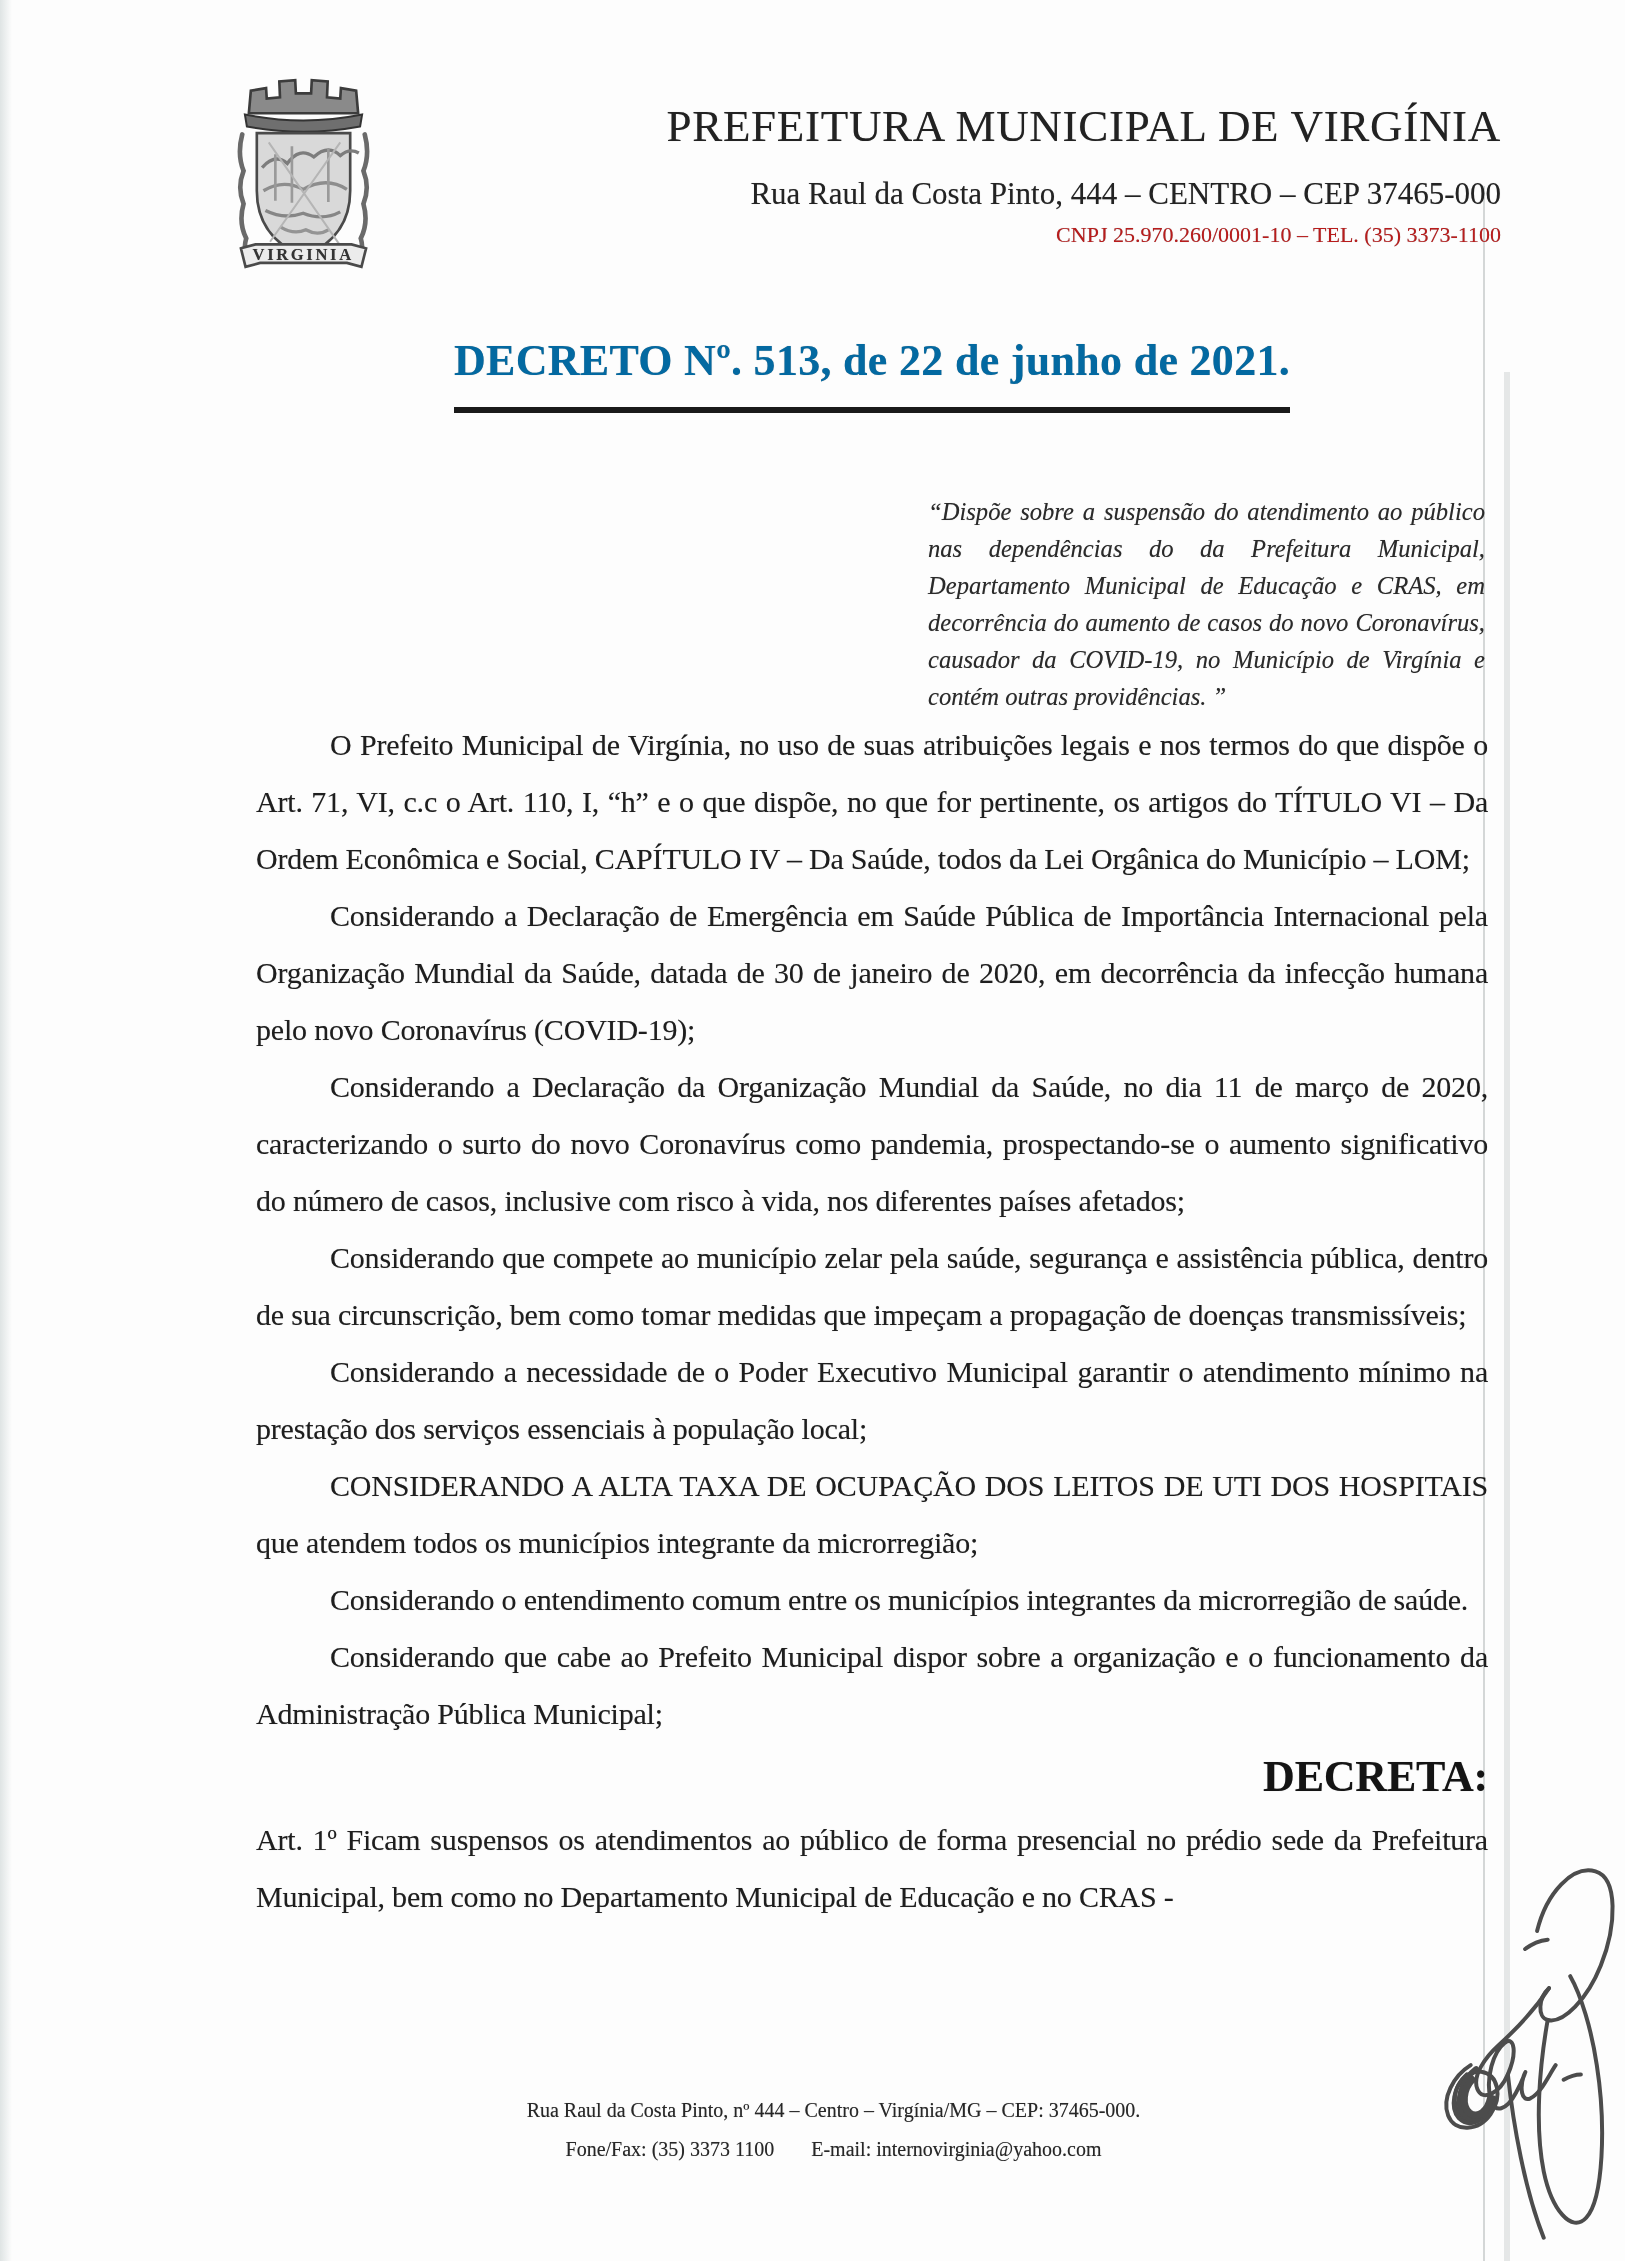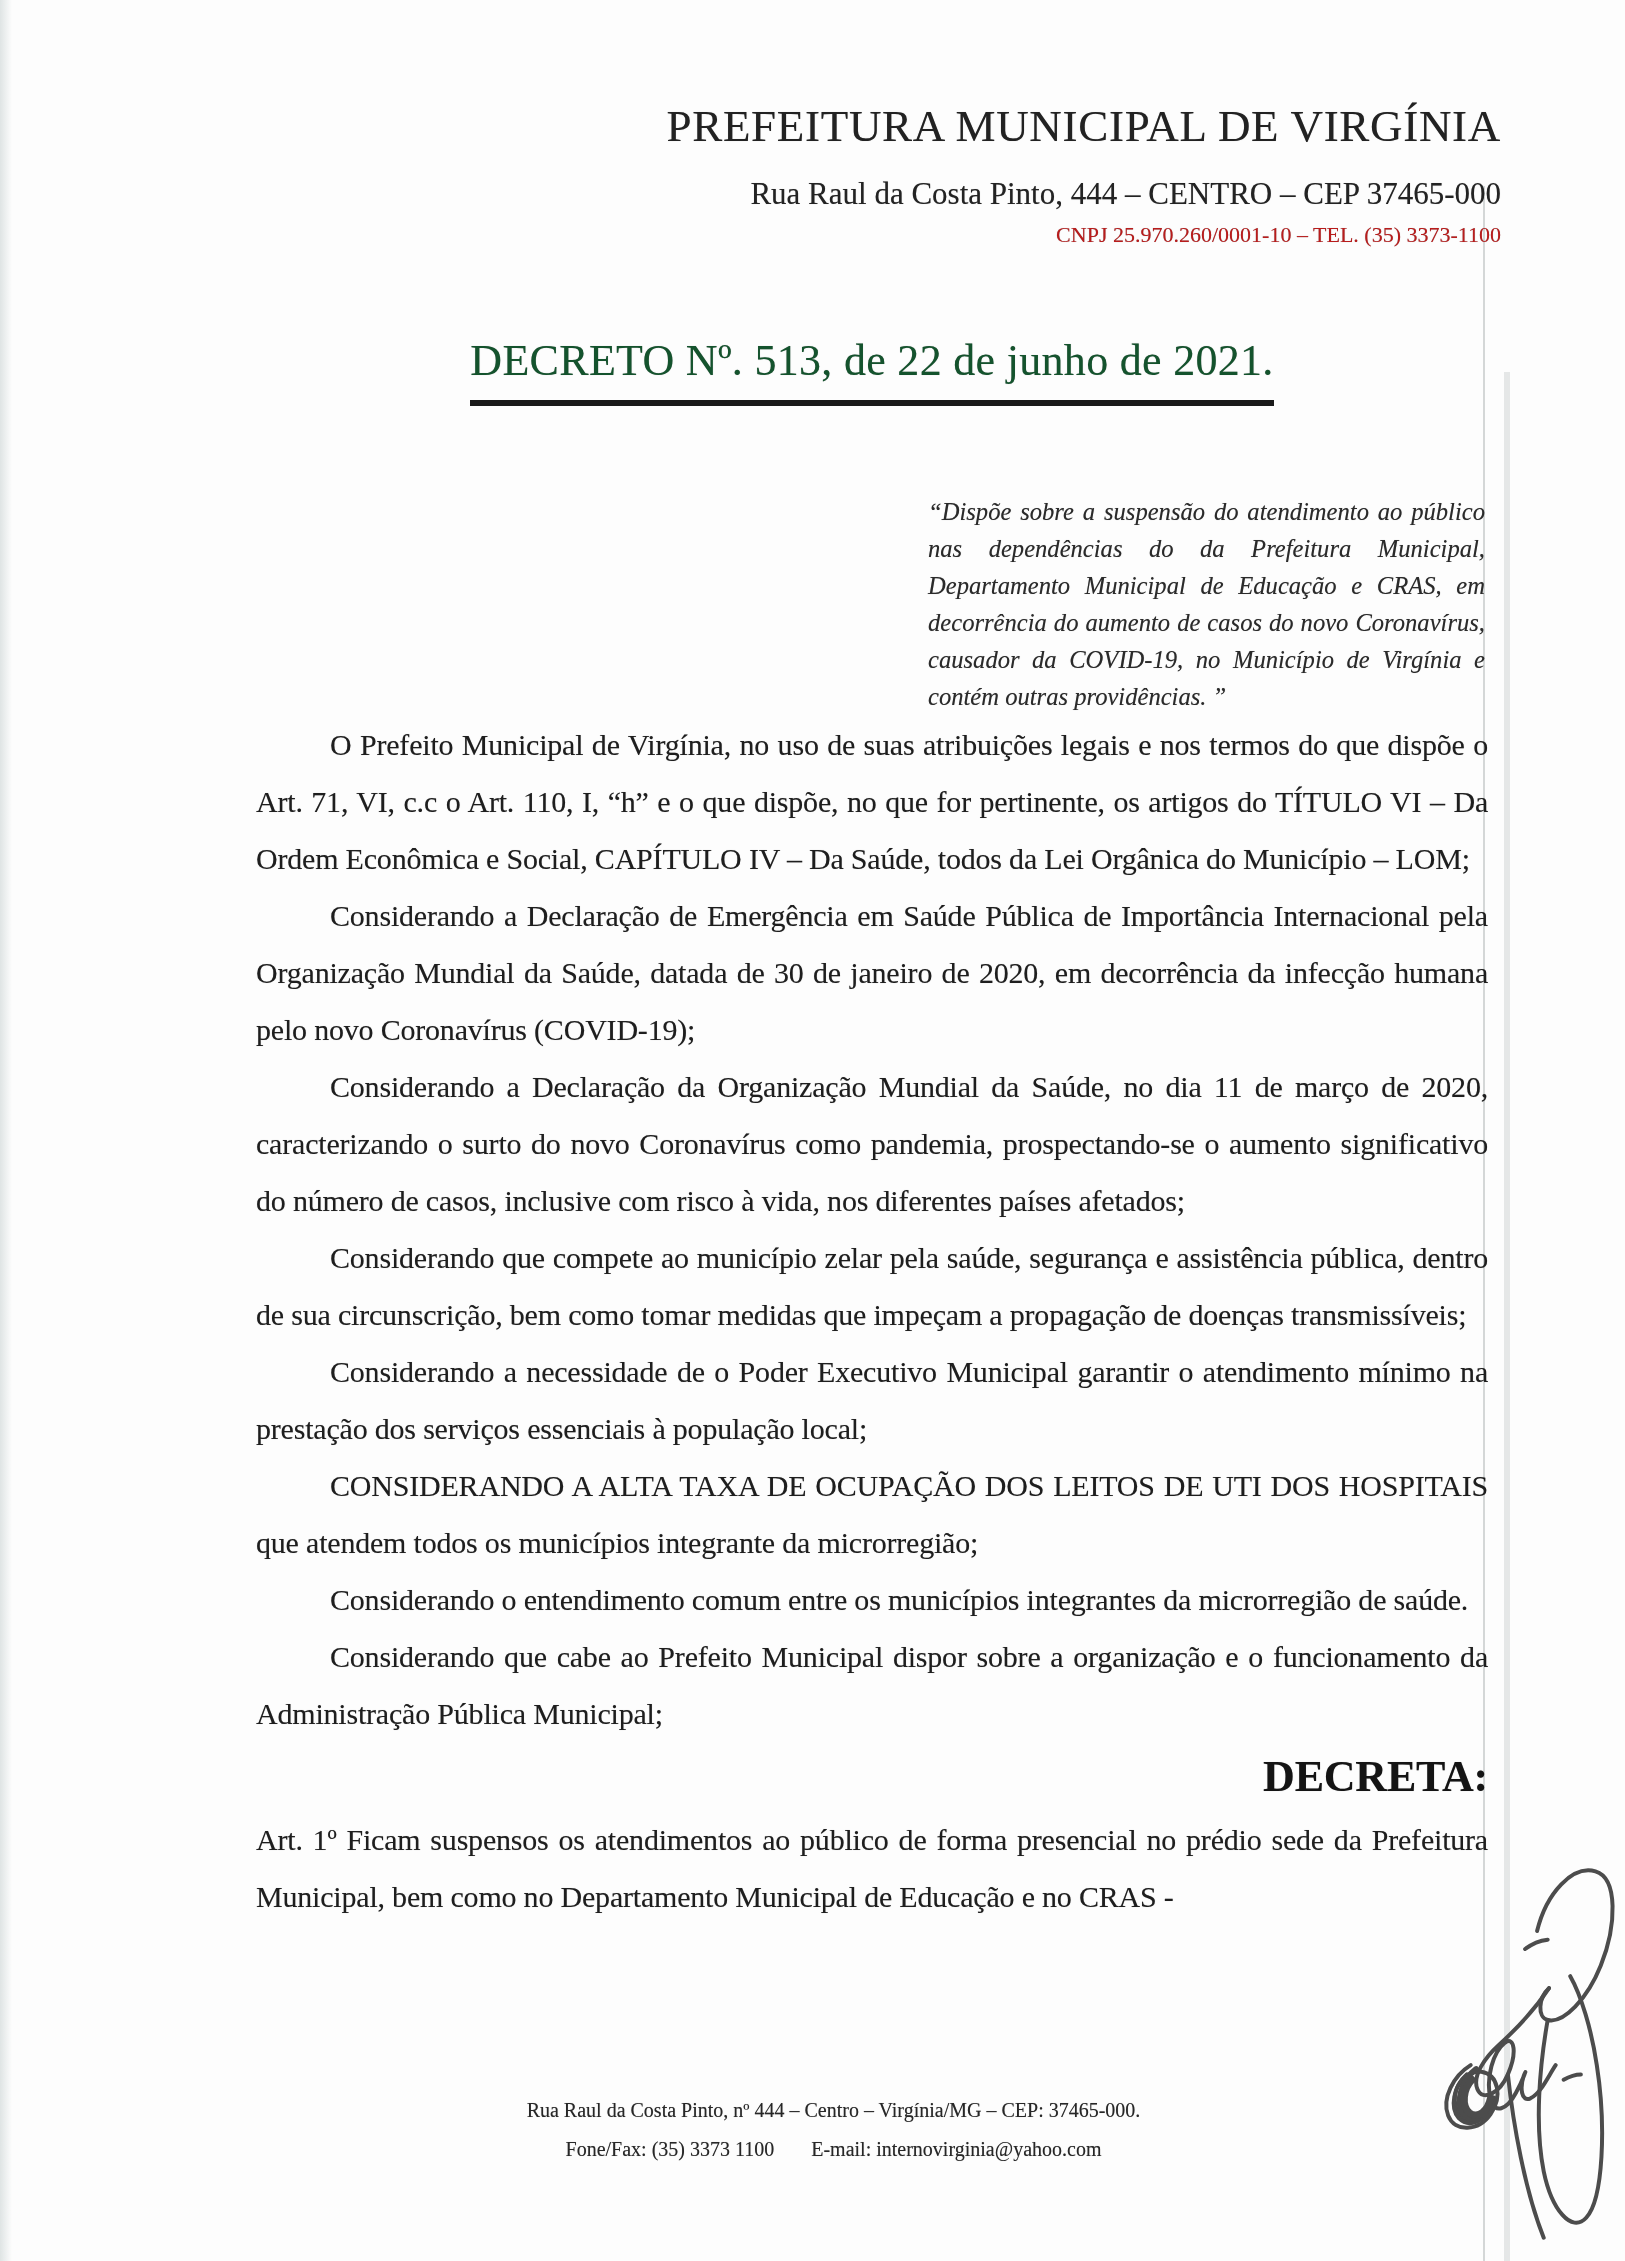--- a/index.html
+++ b/index.html
@@ -32,22 +32,22 @@
     position: absolute; left: 372px; top: 98px; width: 1129px; text-align: right;
   }
   .org-name { font-size: 45px; line-height: 56px; letter-spacing: 0.7px; color: #222; }
   .hdr-addr { font-size: 31px; line-height: 41px; margin-top: 19px; color: #232323; }
   .hdr-cnpj { font-size: 22px; line-height: 41px; color: #b91c1c; }
   
   .title-row {
     position: absolute; left: 256px; top: 335px; width: 1232px; text-align: center;
   }
   .title-row span {
-    display: inline-block; font-size: 44px; font-weight: normal; color: #14532d;
-    border-bottom: 6px solid #1a1a1a; padding-bottom: 14px; letter-spacing: 0.3px;
+    display: inline-block; font-size: 44px; font-weight: bold; color: #0369a1;
+    border-bottom: 6px solid #1a1a1a; padding-bottom: 21px; letter-spacing: 0.3px;
   }
   
   .epigraph {
     position: absolute; left: 928px; top: 493px; width: 557px;
     font-style: italic; font-size: 24.6px; line-height: 37px;
     text-align: justify; color: #2a2a2a;
   }
   
   .body-flow {
     position: absolute; left: 256px; top: 716px; width: 1232px;
@@ -71,20 +71,42 @@
 </style>
 </head>
 <body>
 
 <div class="page">
 
   <div class="edge-shade"></div>
   <div class="scan-line-a"></div>
   <div class="scan-line-b"></div>
 
+  <div class="logo-box">
+    <svg width="149" height="211" viewBox="0 0 225 318" xmlns="http://www.w3.org/2000/svg">
+
+      <path d="M30,68 L33,34 L56,30 L57,46 L77,44 L76,20 L100,18 L101,38 L124,38 L125,18 L149,20 L148,44 L168,46 L169,30 L192,34 L195,68 Z" fill="#8a8a8a" stroke="#3c3c3c" stroke-width="4"></path>
+      <path d="M24,70 Q112,88 201,70 L198,88 Q112,104 27,88 Z" fill="#6f6f6f" stroke="#333" stroke-width="3"></path>
+
+      <path d="M20,100 q-8,30 2,55 q-10,25 0,50 q-8,28 4,52 q-6,20 6,34" fill="none" stroke="#6a6a6a" stroke-width="7" stroke-linecap="round"></path>
+      <path d="M205,100 q8,30 -2,55 q10,25 0,50 q8,28 -4,52 q6,20 -6,34" fill="none" stroke="#6a6a6a" stroke-width="7" stroke-linecap="round"></path>
+
+      <path d="M42,98 H183 V185 Q183,255 112.5,285 Q42,255 42,185 Z" fill="#d9d9d9" stroke="#4a4a4a" stroke-width="4"></path>
+
+      <path d="M50,150 q20,-22 38,-6 q18,-26 40,-10 q22,-20 40,-2 q14,-12 28,-4" fill="none" stroke="#7d7d7d" stroke-width="5"></path>
+      <path d="M52,185 q30,-18 60,-2 q35,-20 66,0" fill="none" stroke="#8d8d8d" stroke-width="5"></path>
+      <path d="M70,130 l0,70 M95,118 l0,85 M150,122 l0,80" stroke="#9a9a9a" stroke-width="4"></path>
+      <path d="M55,215 q28,14 57,4 q30,12 56,-2" fill="none" stroke="#868686" stroke-width="5"></path>
+      <path d="M78,240 q20,12 38,4 q18,10 34,0" fill="none" stroke="#949494" stroke-width="5"></path>
+      <path d="M60,112 L168,268 M168,112 L62,262" stroke="#b5b5b5" stroke-width="3"></path>
+
+      <path d="M18,272 L40,266 L185,266 L207,272 L200,300 L178,294 L47,294 L25,300 Z" fill="#ececec" stroke="#4a4a4a" stroke-width="4"></path>
+      <text x="112" y="289" text-anchor="middle" font-family="Liberation Serif, serif" font-size="25" font-weight="bold" letter-spacing="4" fill="#333">VIRGINIA</text>
+    </svg>
+  </div>
 
   <div class="header-text">
     <div class="org-name">PREFEITURA MUNICIPAL DE VIRGÍNIA</div>
     <div class="hdr-addr">Rua Raul da Costa Pinto, 444 – CENTRO – CEP 37465-000</div>
     <div class="hdr-cnpj">CNPJ 25.970.260/0001-10 – TEL. (35) 3373-1100</div>
   </div>
 
   <div class="title-row">
     <span>DECRETO Nº. 513, de 22 de junho de 2021.</span>
   </div>

